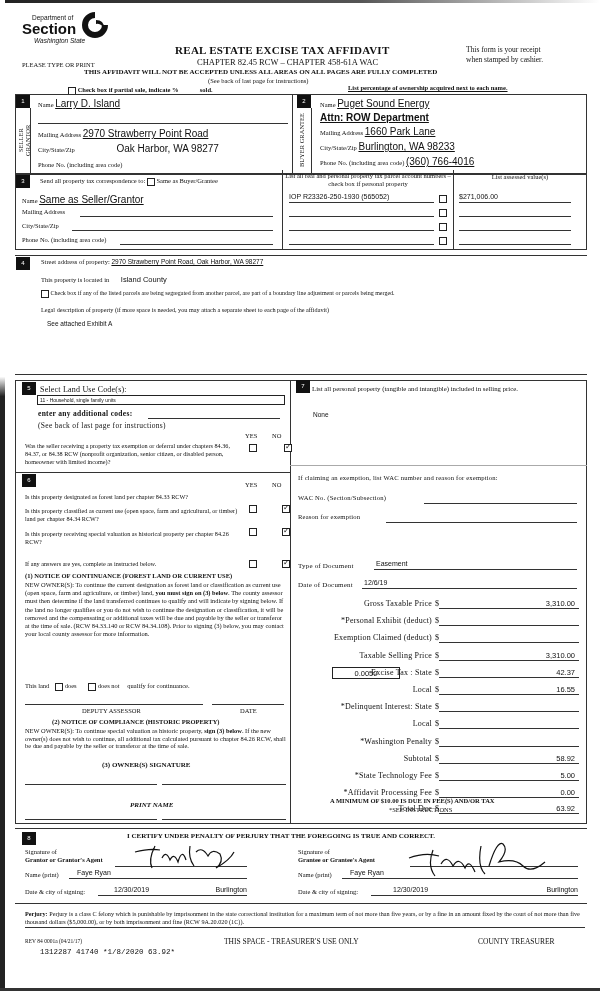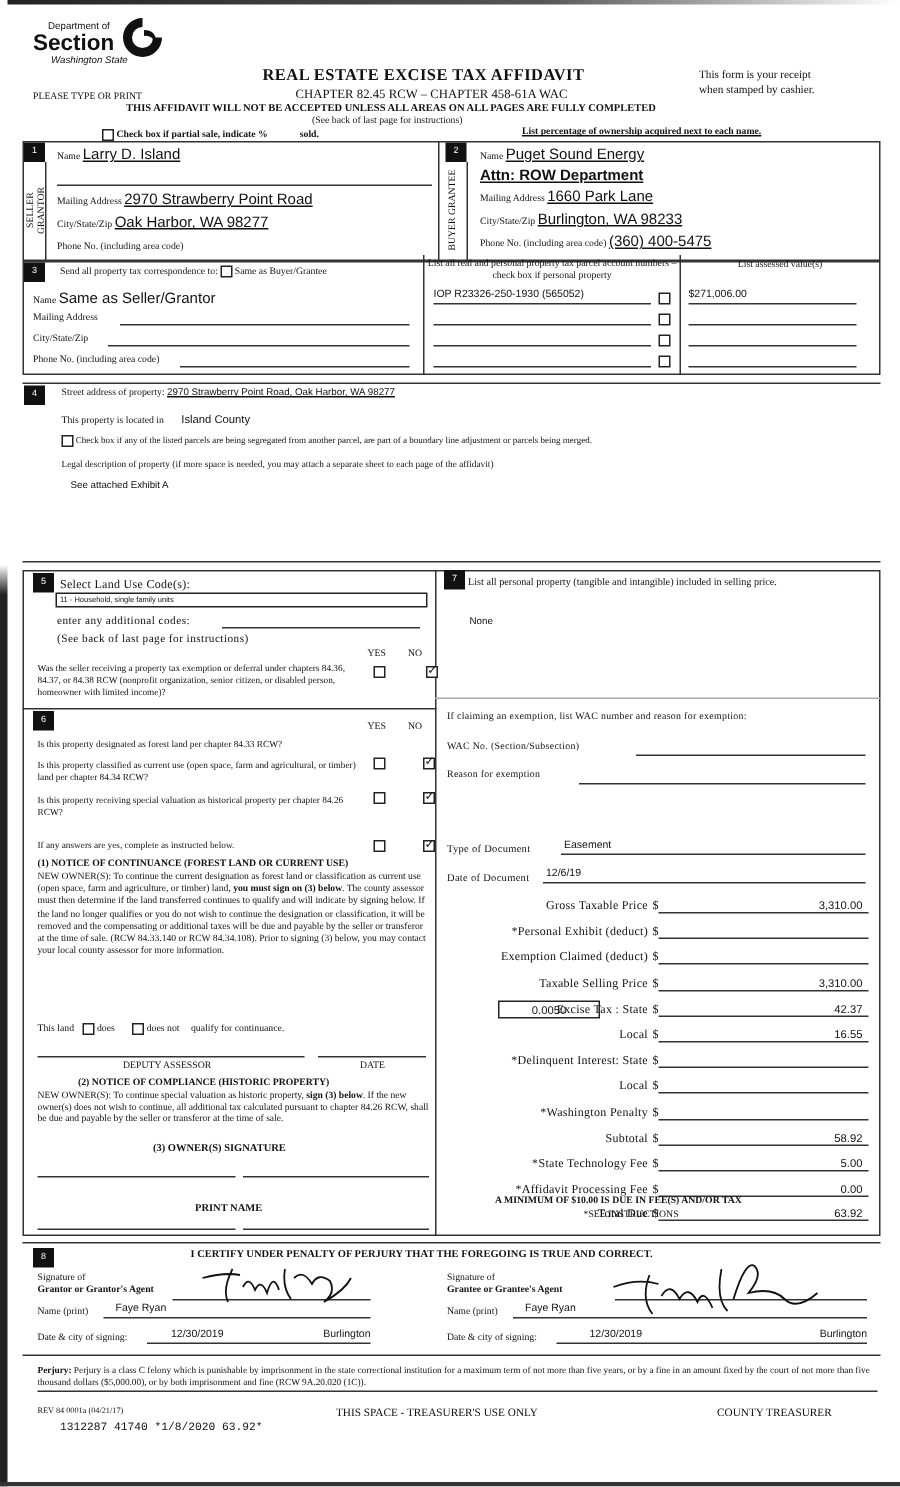--- a/index.html
+++ b/index.html
@@ -69,21 +69,21 @@
   <span>Name</span>
   <span class="hand" style="text-decoration:underline;">Larry D. Island</span>
 </div>
 <div class="fill" style="left:38px;top:123px;width:250px;"></div>
 <div class="abs" style="left:38px;top:128px;width:250px;font-size:6.5px;">
   <span>Mailing Address</span>
   <span class="hand" style="text-decoration:underline;">2970 Strawberry Point Road</span>
 </div>
 <div class="abs" style="left:38px;top:143px;width:250px;font-size:6.5px;">
   <span>City/State/Zip</span>
-  <span class="hand" style="text-decoration:underline;">Oak Harbor, WA 98277</span>
+  <span class="hand" style="margin-left:40px;">Oak Harbor, WA 98277</span>
 </div>
 <div class="abs" style="left:38px;top:161px;width:250px;font-size:6.5px;">
   <span>Phone No. (including area code)</span>
   <span></span>
 </div>
 
 <div class="num-box" style="left:297px;top:95px;">2</div>
 <div class="abs" style="left:296px;top:108px;width:16px;height:66px;border-right:1px solid #333;"></div>
 <div class="vlabel" style="left:298px;top:112px;width:12px;height:56px;">BUYER GRANTEE</div>
 <div class="abs" style="left:320px;top:98px;width:262px;font-size:6.5px;">
@@ -94,34 +94,34 @@
 <div class="abs" style="left:320px;top:126px;width:262px;font-size:6.5px;">
   <span>Mailing Address</span>
   <span class="hand" style="text-decoration:underline;">1660 Park Lane</span>
 </div>
 <div class="abs" style="left:320px;top:141px;width:262px;font-size:6.5px;">
   <span>City/State/Zip</span>
   <span class="hand" style="text-decoration:underline;">Burlington, WA 98233</span>
 </div>
 <div class="abs" style="left:320px;top:156px;width:262px;font-size:6.5px;">
   <span>Phone No. (including area code)</span>
-  <span class="hand" style="text-decoration:underline;">(360) 400-5475</span>
+  <span class="hand" style="text-decoration:underline;">(360) 766-4016</span>
 </div>
 
 
 <div class="box" style="left:15px;top:174px;width:572px;height:76px;"></div>
 <div class="num-box" style="left:16px;top:175px;">3</div>
 <div class="abs" style="left:40px;top:177px;font-size:6.5px;">
   <span>Send all property tax correspondence to:</span>
   <span class="cb"></span>
   <span>Same as Buyer/Grantee</span>
 </div>
 <div class="abs" style="left:22px;top:194px;width:250px;font-size:6.5px;">
   <span>Name</span>
-  <span class="hand" style="">Same as Seller/Grantor</span>
+  <span class="hand" style="text-decoration:underline;">Same as Seller/Grantor</span>
 </div>
 <div class="abs" style="left:22px;top:208px;width:250px;font-size:6.5px;">
   <span>Mailing Address</span>
 </div>
 <div class="fill" style="left:80px;top:216px;width:193px;"></div>
 <div class="abs" style="left:22px;top:222px;width:250px;font-size:6.5px;">
   <span>City/State/Zip</span>
 </div>
 <div class="fill" style="left:72px;top:230px;width:201px;"></div>
 <div class="abs" style="left:22px;top:236px;width:250px;font-size:6.5px;">
@@ -158,21 +158,21 @@
 <div class="abs" style="left:41px;top:306px;font-size:6.2px;">Legal description of property (if more space is needed, you may attach a separate sheet to each page of the affidavit)</div>
 <div class="abs sans" style="left:47px;top:320px;font-size:6.5px;">See attached Exhibit A</div>
 
 
 <div class="box" style="left:15px;top:380px;width:572px;height:444px;"></div>
 <div class="abs" style="left:290px;top:380px;width:1px;height:444px;background:#333;"></div>
 
 <div class="num-box" style="left:22px;top:382px;">5</div>
 <div class="abs" style="left:40px;top:385px;font-size:8px;letter-spacing:0.2px;">Select Land Use Code(s):</div>
 <div class="abs sans" style="left:37px;top:395px;width:248px;height:10px;border:1px solid #222;font-size:5px;line-height:8px;padding-left:2px;">11 - Household, single family units</div>
-<div class="abs" style="left:38px;top:409px;font-size:7.5px;letter-spacing:0.3px;">
+<div class="abs" style="left:38px;top:409px;font-size:7.5px;letter-spacing:0.3px;font-weight:bold;">
   <span>enter any additional codes:</span>
 </div>
 <div class="fill" style="left:148px;top:418px;width:132px;"></div>
 <div class="abs" style="left:38px;top:421px;font-size:7.5px;letter-spacing:0.3px;">(See back of last page for instructions)</div>
 <div class="abs" style="left:245px;top:432px;font-size:6.5px;">YES</div>
 <div class="abs" style="left:272px;top:432px;font-size:6.5px;">NO</div>
 <div class="abs" style="left:25px;top:442px;width:215px;font-size:6.2px;line-height:8px;">Was the seller receiving a property tax exemption or deferral under chapters 84.36, 84.37, or 84.38 RCW (nonprofit organization, senior citizen, or disabled person, homeowner with limited income)?</div>
 <span class="cb abs" style="left:249px;top:443px;"></span>
 <span class="cb abs checked" style="left:274px;top:443px;"></span>
 
@@ -205,21 +205,21 @@
 <div class="abs" style="left:82px;top:707px;font-size:6.5px;">DEPUTY ASSESSOR</div>
 <div class="abs" style="left:240px;top:707px;font-size:6.5px;">DATE</div>
 <div class="abs bold" style="left:52px;top:718px;font-size:6.5px;">(2) NOTICE OF COMPLIANCE (HISTORIC PROPERTY)</div>
 <div class="abs" style="left:25px;top:727px;width:262px;font-size:6.4px;line-height:7.6px;">
   <span>NEW OWNER(S): To continue special valuation as historic property,</span>
   <span class="bold">sign (3) below</span><span>. If the new owner(s) does not wish to continue, all additional tax calculated pursuant to chapter 84.26 RCW, shall be due and payable by the seller or transferor at the time of sale.</span>
 </div>
 <div class="abs bold" style="left:102px;top:761px;font-size:7px;">(3)  OWNER(S) SIGNATURE</div>
 <div class="fill" style="left:25px;top:784px;width:132px;"></div>
 <div class="fill" style="left:162px;top:784px;width:124px;"></div>
-<div class="abs bold" style="left:130px;top:801px;font-size:7px;">PRINT NAME</div>
+<div class="abs bold" style="left:130px;top:801px;font-size:7px;font-style:italic;">PRINT NAME</div>
 <div class="fill" style="left:25px;top:819px;width:132px;"></div>
 <div class="fill" style="left:162px;top:819px;width:124px;"></div>
 
 
 <div class="num-box" style="left:296px;top:380px;">7</div>
 <div class="abs" style="left:312px;top:383px;width:275px;font-size:6.8px;line-height:11px;">List all  personal property (tangible and intangible) included in selling price.</div>
 <div class="abs sans" style="left:313px;top:411px;font-size:6.5px;">None</div>
 <div class="abs" style="left:290px;top:465px;width:297px;height:1px;background:#aaa;"></div>
 <div class="abs" style="left:298px;top:474px;font-size:6.6px;letter-spacing:0.2px;">If claiming an exemption, list WAC number and reason for exemption:</div>
 <div class="abs" style="left:298px;top:494px;font-size:6.6px;letter-spacing:0.2px;">

